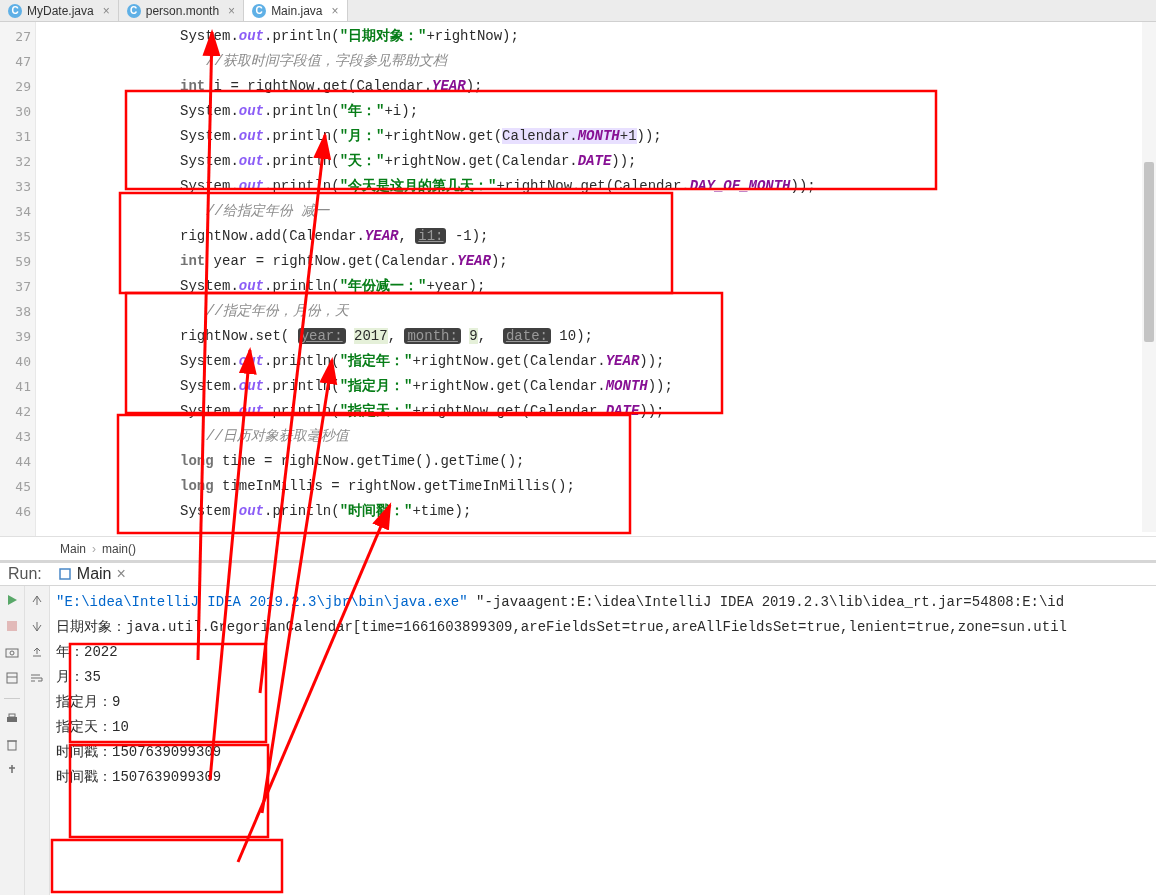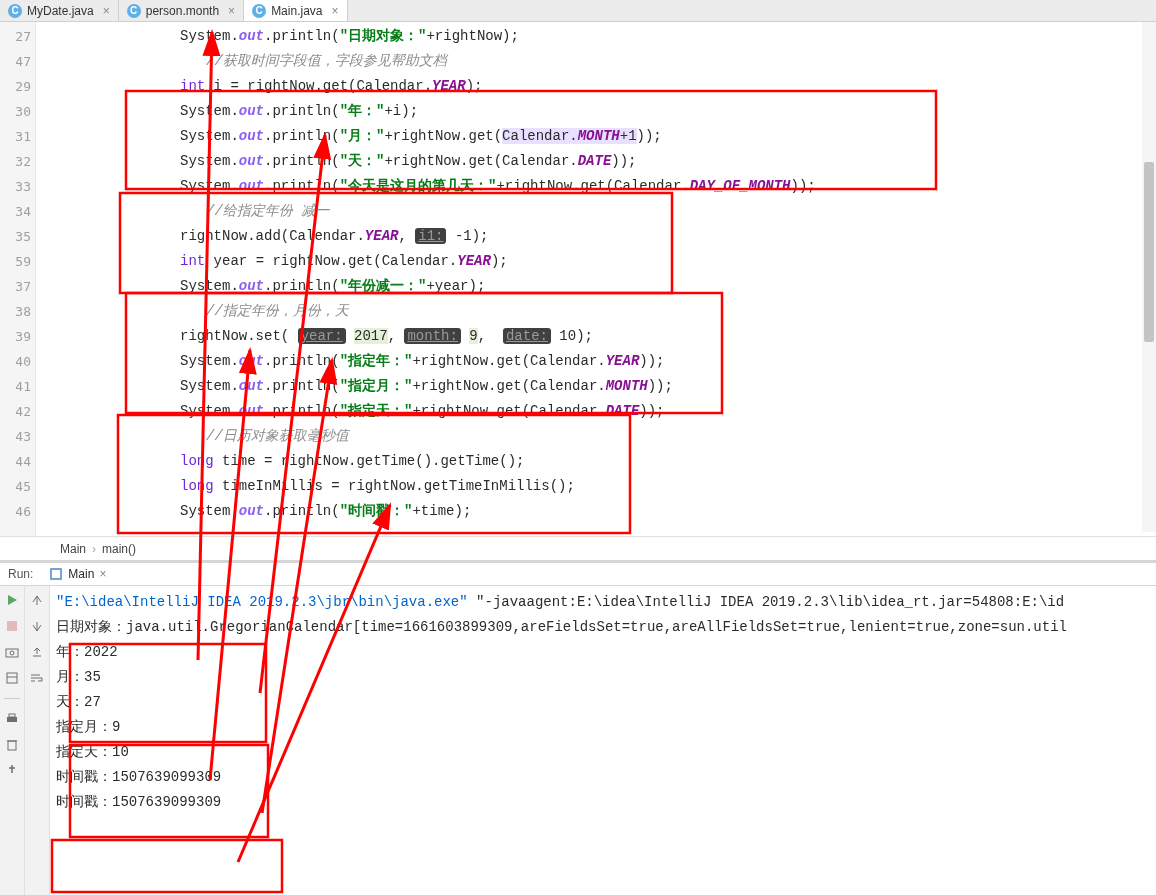--- a/index.html
+++ b/index.html
@@ -8,32 +8,32 @@
   .tabs { display:flex; height:22px; background:#ececec; border-bottom:1px solid #d0d0d0; }
   .tab { display:flex; align-items:center; padding:0 8px; background:#ececec; border-right:1px solid #d0d0d0; font-size:12px; color:#333; gap:5px; }
   .tab.active { background:#fff; }
   .tab .c-icon { width:14px; height:14px; border-radius:50%; background:#5fb0e6; color:#fff; display:flex; align-items:center; justify-content:center; font-size:10px; font-weight:bold; }
   .tab .close { color:#888; font-size:12px; cursor:pointer; margin-left:4px; }
   .editor-area { flex:1; display:flex; overflow:hidden; min-height:0; }
   .gutter { width:36px; background:#f5f5f5; color:#a0a0a0; font-family:Consolas,monospace; font-size:13px; text-align:right; padding-top:2px; border-right:1px solid #e8e8e8; }
   .gutter div { height:25px; padding-right:4px; line-height:25px; }
   .code { flex:1; font-family:Consolas,"Courier New",monospace; font-size:14px; line-height:25px; padding-left:4px; padding-top:2px; position:relative; overflow:hidden; white-space:pre; }
   .code .line { height:25px; padding-left:140px; position:relative; }
-  .kw { color:#6d28d9; font-weight:normal; }
+  .kw { color:#737373; font-weight:bold; }
   .fld { color:#8b5cf6; font-style:italic; font-weight:bold; }
   .str { color:#067d17; font-weight:bold; }
   .cst { color:#871094; font-style:italic; font-weight:bold; }
   .cmt { color:#8c8c8c; font-style:italic;margin-left:26px; }
   .hint { color:#999; font-style:normal; background:#404040; border-radius:3px; padding:0 3px;text-decoration:underline; }
   .hl { background:#e8e0ff; }
   .hlg { background:#e5f0d9; }
   .breadcrumb { height:24px; border-top:1px solid #e0e0e0; display:flex; align-items:center; padding-left:60px; font-size:12px; color:#444; gap:6px; }
   .bc-sep { color:#aaa; }
   .run-area { border-top:3px solid #d6d6d6; display:flex; flex-direction:column; height:335px; }
-  .run-header { display:flex; align-items:center; height:23px; border-bottom:1px solid #d6d6d6; font-size:12px; }
+  .run-header { display:flex; align-items:center; height:23px; border-bottom:1px solid #d6d6d6; font-size:16px; }
   .run-header .lbl { color:#555; padding:0 8px; }
   .run-tab { display:flex; align-items:center; gap:5px; padding:0 8px; background:#fff; }
   .run-body { flex:1; display:flex; overflow:hidden; position:relative; }
   .run-tool { width:25px; background:#f2f2f2; border-right:1px solid #e0e0e0; display:flex; flex-direction:column; align-items:center; gap:10px; padding-top:6px; }
   .run-tool2 { width:25px; background:#f2f2f2; border-right:1px solid #e0e0e0; display:flex; flex-direction:column; align-items:center; gap:10px; padding-top:6px; }
   .ticon { width:16px; height:16px; color:#6e6e6e; display:flex; align-items:center; justify-content:center; cursor:pointer; }
   .console { flex:1; font-family:Consolas,"Courier New",monospace; font-size:14px; line-height:25px; padding:4px 6px; position:relative; overflow:hidden; white-space:nowrap; }
   .console .cl { height:25px; }
   .console .path { color:#0066cc; }
   svg.overlay { position:absolute; left:0; top:0; width:1156px; height:895px; pointer-events:none; z-index:7; }
@@ -169,21 +169,20 @@
             <svg width="14" height="12">
               <path d="M1 3 L10 3 M1 6 L12 6 L12 9 L8 9 M1 9 L5 9" stroke="#6e6e6e" fill="none"></path>
             </svg>
           </div>
       </div>
       <div class="console" id="console">
           <div class="cl"><span class="path">"E:\idea\IntelliJ IDEA 2019.2.3\jbr\bin\java.exe"</span> "-javaagent:E:\idea\IntelliJ IDEA 2019.2.3\lib\idea_rt.jar=54808:E:\id</div>
           <div class="cl">日期对象：java.util.GregorianCalendar[time=1661603899309,areFieldsSet=true,areAllFieldsSet=true,lenient=true,zone=sun.util</div>
           <div class="cl">年：2022</div>
           <div class="cl">月：35</div>
-          <div class="cl">天：27</div>
           <div class="cl">指定月：9</div>
           <div class="cl">指定天：10</div>
           <div class="cl">时间戳：1507639099309</div>
           <div class="cl">时间戳：1507639099309</div>
         </div>
     </div>
   </div>
 
   <div class="scrollbar-v">
     <div class="scrollbar-thumb" style="top:140px;height:180px;"></div>

